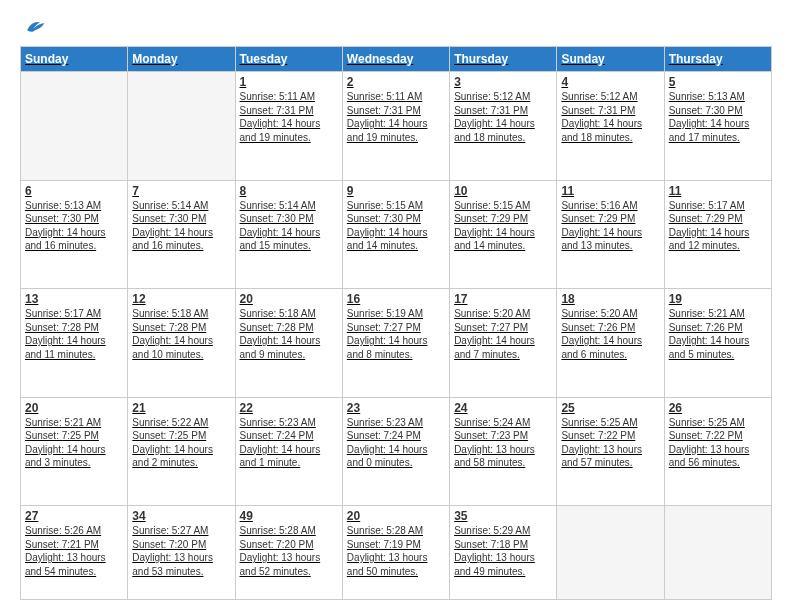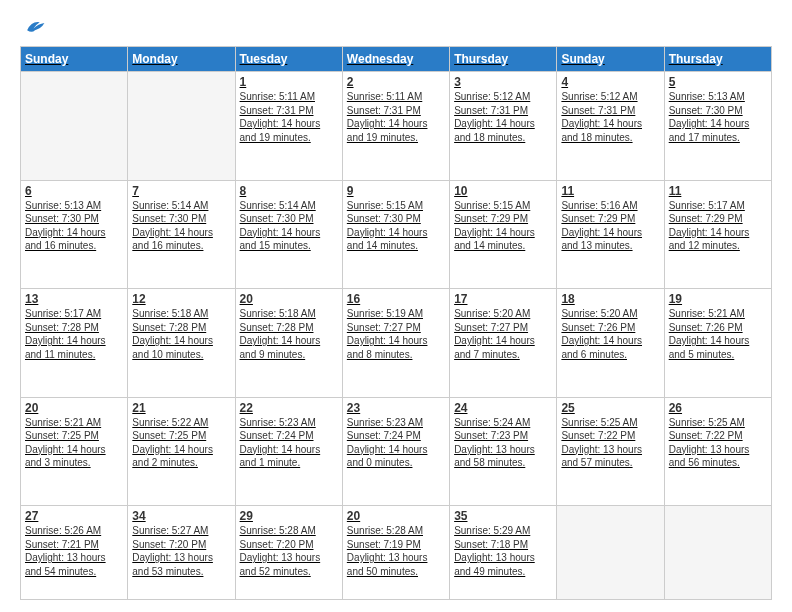--- a/index.html
+++ b/index.html
@@ -256,21 +256,21 @@
         <tr>
           <td>
             <span class="day-num">27</span>
             <div class="cell-text">Sunrise: 5:26 AM<br>Sunset: 7:21 PM<br>Daylight: 13 hours and 54 minutes.</div>
           </td>
           <td>
             <span class="day-num">34</span>
             <div class="cell-text">Sunrise: 5:27 AM<br>Sunset: 7:20 PM<br>Daylight: 13 hours and 53 minutes.</div>
           </td>
           <td>
-            <span class="day-num">29</span>
+            <span class="day-num">49</span>
             <div class="cell-text">Sunrise: 5:28 AM<br>Sunset: 7:20 PM<br>Daylight: 13 hours and 52 minutes.</div>
           </td>
           <td>
             <span class="day-num">20</span>
             <div class="cell-text">Sunrise: 5:28 AM<br>Sunset: 7:19 PM<br>Daylight: 13 hours and 50 minutes.</div>
           </td>
           <td>
             <span class="day-num">35</span>
             <div class="cell-text">Sunrise: 5:29 AM<br>Sunset: 7:18 PM<br>Daylight: 13 hours and 49 minutes.</div>
           </td>

